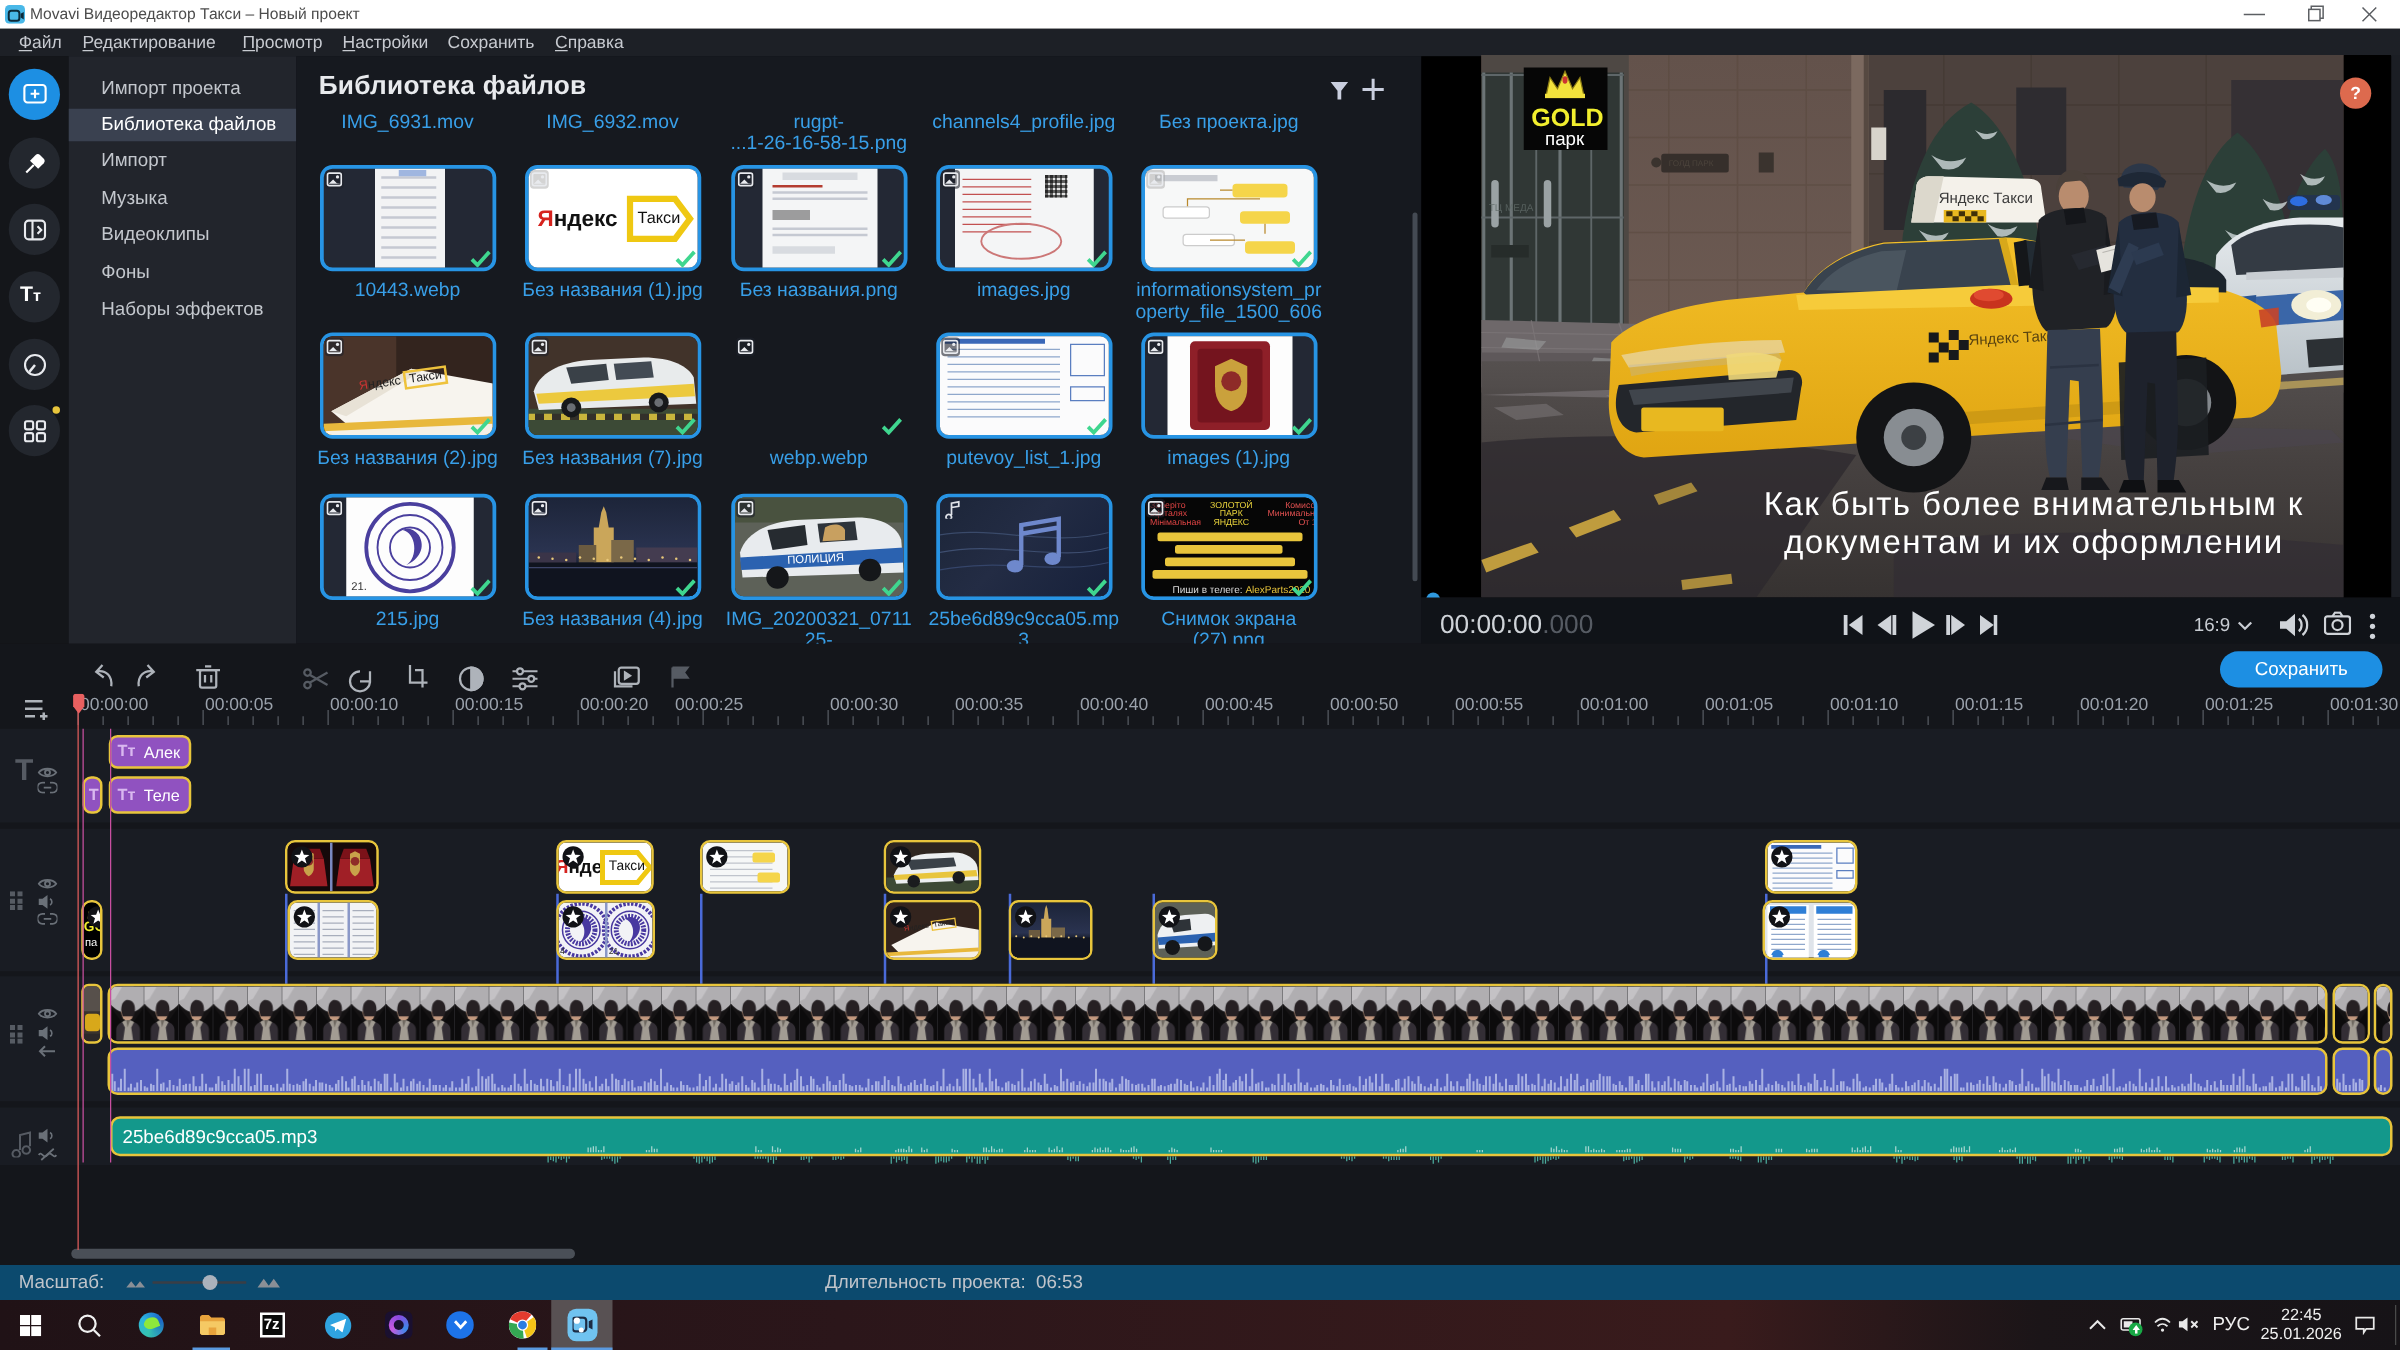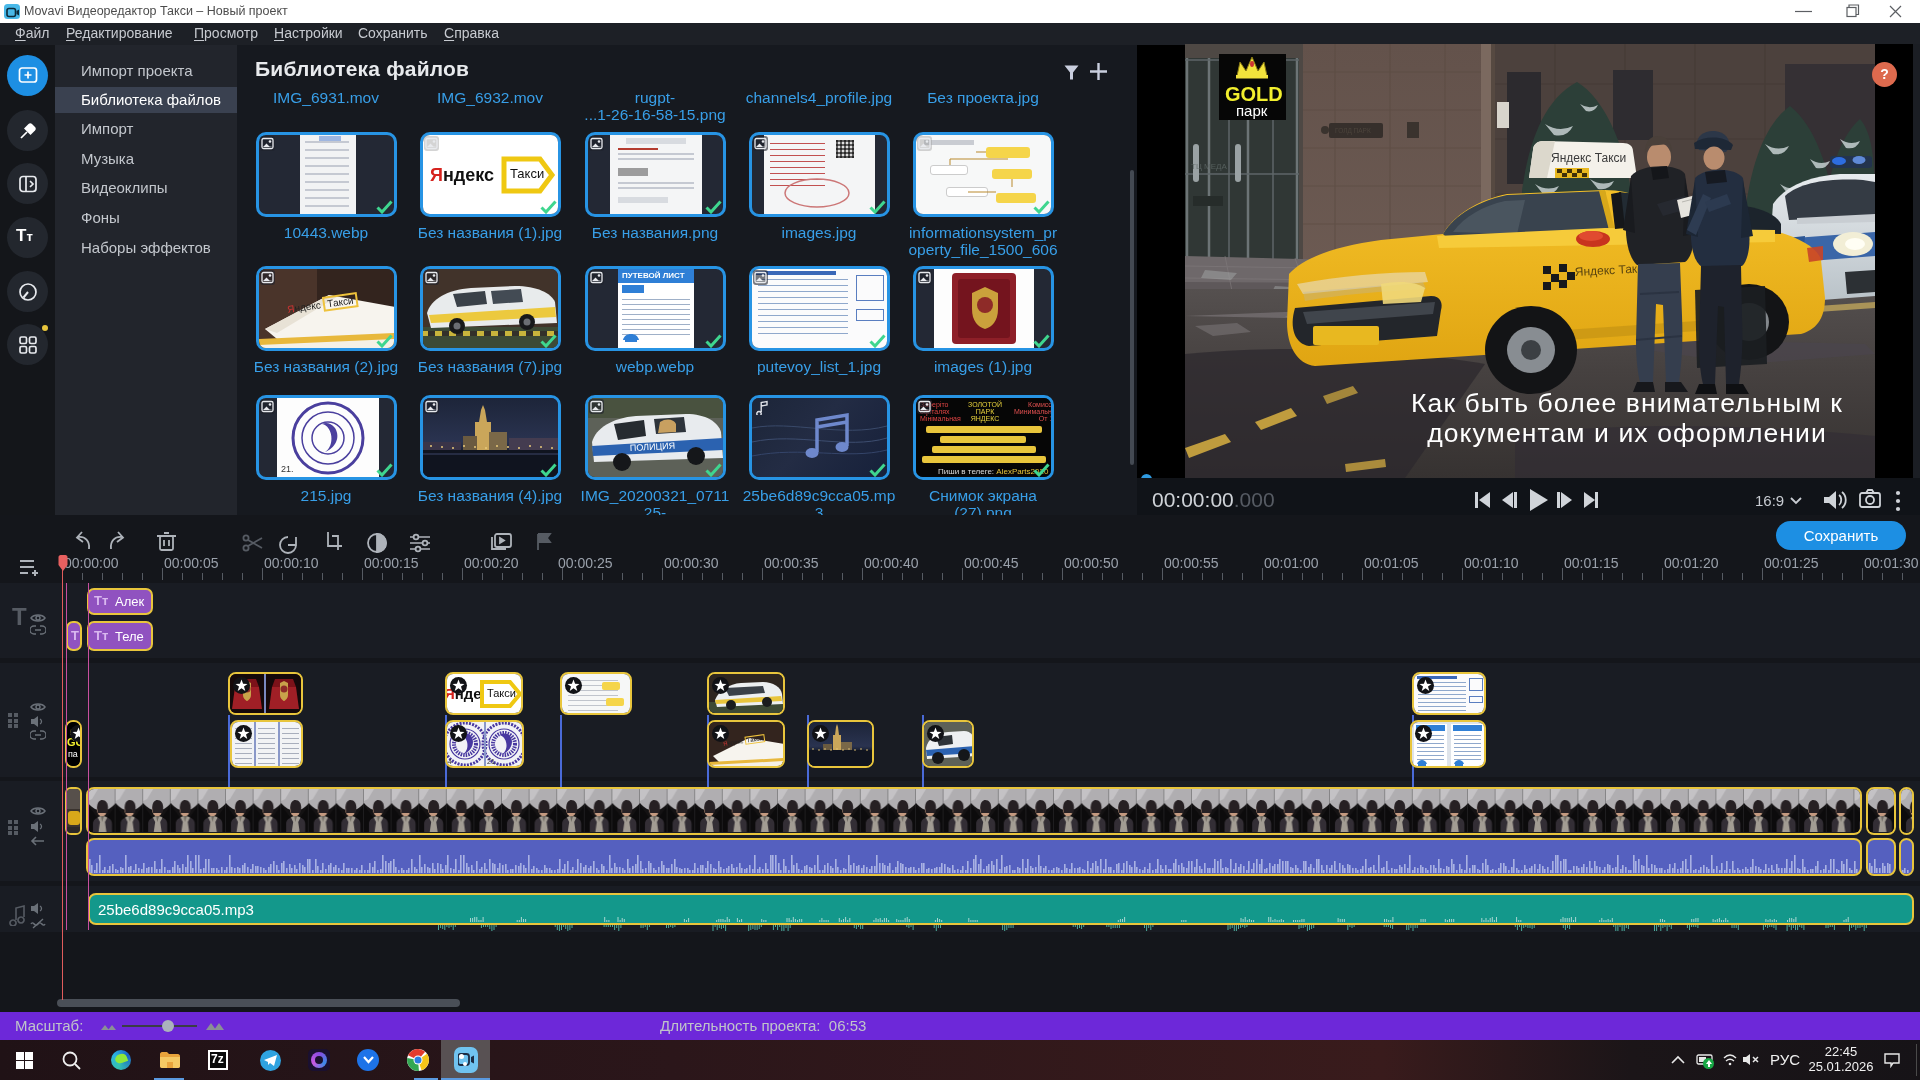--- a/index.html
+++ b/index.html
@@ -24,21 +24,21 @@
 .badge.lt{background:rgba(160,160,160,.45)}
 .chk{position:absolute;right:4px;bottom:3px;z-index:6}
 #pvctrl{left:1137px;top:478px;width:783px;height:47px;background:#101318}
 #tl{left:0;top:515px;width:1920px;height:497px;background:#14161b}
 .lane{left:0;width:1920px;background:#191c23}
 .tclip{position:absolute;border:2px solid #e8c53c;border-radius:7px;background:#9052c0;color:#fff;overflow:hidden}
 .oclip{position:absolute;border:2px solid #e8c53c;border-radius:8px;background:#101318;overflow:hidden;z-index:3}
 .star{position:absolute;left:3px;top:3px;width:17px;height:17px;border-radius:50%;background:#111216;z-index:5}
 .tick{position:absolute;width:1px;background:#565b63}
 .rlab{position:absolute;top:0;font-size:14px;color:#9aa1ab}
-#botbar{left:0;top:1012px;width:1920px;height:28px;background:#6d28d9;color:#c0c4ca;font-size:15px}
+#botbar{left:0;top:1012px;width:1920px;height:28px;background:#0c4a6e;color:#c0c4ca;font-size:15px}
 #taskbar{left:0;top:1040px;width:1920px;height:40px;background:linear-gradient(90deg,#201216,#2b161a 35%,#391b1c 72%,#1b1518 85%,#161317)}
 </style></head>
 <body>
 <div id="stage">
 <div class="ab" id="titlebar"></div>
 <svg class="ab" style="left:4px;top:4px" width="16" height="15">
       <rect width="16" height="15" rx="3.5" fill="#49b8e8"></rect>
       <rect x="3" y="4.5" width="8.5" height="8" rx="2" fill="none" stroke="#0c2a3a" stroke-width="1.6"></rect>
       <path d="M12.5 7 L15 5.5 L15 11.5 L12.5 10 Z" fill="#0c2a3a"></path>
     </svg>
@@ -269,37 +269,20 @@
         <div class="badge"><svg width="15" height="15" x="0">
             <rect x="2" y="2.5" width="11" height="10" rx="1.5" fill="none" stroke="#e8eaee" stroke-width="1.3"></rect>
             <circle cx="10" cy="5.5" r="1.3" fill="#e8eaee"></circle>
             <path d="M3 11 L6.5 7.5 L9.5 10.5 L13 11 Z" fill="#e8eaee"></path>
           </svg></div>
         <svg class="chk" width="17" height="14">
           <path d="M1.5 7.5 L6 12 L15.5 1.5" stroke="#3fd68f" stroke-width="3" fill="none"></path>
         </svg>
       </div>
       <div class="fname" style="left:253px;top:313px;width:300px;margin-left:-150px">Без названия (7).jpg</div>
-      <div class="thumb" style="left:348px;top:221px">
-        <div class="ab" style="left:30px;top:-2px;width:76px;height:83px;background:#fff"></div>
-        <div class="ab" style="left:30px;top:-2px;width:76px;height:16px;background:#2f7fd6"></div>
-        <div class="ab" style="left:34px;top:2px;font-size:8px;color:#fff;font-weight:bold">ПУТЕВОЙ ЛИСТ</div>
-        <div class="ab" style="left:34px;top:16px;width:22px;height:8px;background:#2f7fd6"></div>
-        <div class="ab" style="left:34px;top:30px;width:68px;height:1.2px;background:#9fb0c8"></div>
-        <div class="ab" style="left:34px;top:35px;width:68px;height:1.2px;background:#9fb0c8"></div>
-        <div class="ab" style="left:34px;top:40px;width:68px;height:1.2px;background:#9fb0c8"></div>
-        <div class="ab" style="left:34px;top:45px;width:68px;height:1.2px;background:#9fb0c8"></div>
-        <div class="ab" style="left:34px;top:50px;width:68px;height:1.2px;background:#9fb0c8"></div>
-        <div class="ab" style="left:34px;top:55px;width:68px;height:1.2px;background:#9fb0c8"></div>
-        <div class="ab" style="left:34px;top:60px;width:68px;height:1.2px;background:#9fb0c8"></div>
-        <div class="ab" style="left:34px;top:65px;width:68px;height:1.2px;background:#9fb0c8"></div>
-        <svg class="ab" style="left:34px;top:62px" width="18" height="12">
-          <path d="M1 9 C2 5 5 3 9 3 C13 3 16 5 17 9 Z M3 9 H15 V11 H3 Z" fill="#2f7fd6"></path>
-        </svg>
-      </div>
       <div class="ab" style="left:348px;top:221px;width:141px;height:85px;z-index:5">
         <div class="badge"><svg width="15" height="15" x="0">
             <rect x="2" y="2.5" width="11" height="10" rx="1.5" fill="none" stroke="#e8eaee" stroke-width="1.3"></rect>
             <circle cx="10" cy="5.5" r="1.3" fill="#e8eaee"></circle>
             <path d="M3 11 L6.5 7.5 L9.5 10.5 L13 11 Z" fill="#e8eaee"></path>
           </svg></div>
         <svg class="chk" width="17" height="14">
           <path d="M1.5 7.5 L6 12 L15.5 1.5" stroke="#3fd68f" stroke-width="3" fill="none"></path>
         </svg>
       </div>
@@ -779,21 +762,21 @@
       <div class="tick" style="left:402px;top:58px;height:7px"></div>
       <div class="tick" style="left:422px;top:58px;height:7px"></div>
       <div class="tick" style="left:442px;top:58px;height:7px"></div>
       <div class="tick" style="left:462px;top:53px;height:12px"></div>
       <div class="rlab" style="left:464px;top:40px">00:00:20</div>
       <div class="tick" style="left:482px;top:58px;height:7px"></div>
       <div class="tick" style="left:502px;top:58px;height:7px"></div>
       <div class="tick" style="left:522px;top:58px;height:7px"></div>
       <div class="tick" style="left:542px;top:58px;height:7px"></div>
       <div class="tick" style="left:562px;top:53px;height:12px"></div>
-      <div class="rlab" style="left:558px;top:40px">00:00:25</div>
+      <div class="rlab" style="left:540px;top:40px">00:00:25</div>
       <div class="tick" style="left:582px;top:58px;height:7px"></div>
       <div class="tick" style="left:602px;top:58px;height:7px"></div>
       <div class="tick" style="left:622px;top:58px;height:7px"></div>
       <div class="tick" style="left:642px;top:58px;height:7px"></div>
       <div class="tick" style="left:662px;top:53px;height:12px"></div>
       <div class="rlab" style="left:664px;top:40px">00:00:30</div>
       <div class="tick" style="left:682px;top:58px;height:7px"></div>
       <div class="tick" style="left:702px;top:58px;height:7px"></div>
       <div class="tick" style="left:722px;top:58px;height:7px"></div>
       <div class="tick" style="left:742px;top:58px;height:7px"></div>

